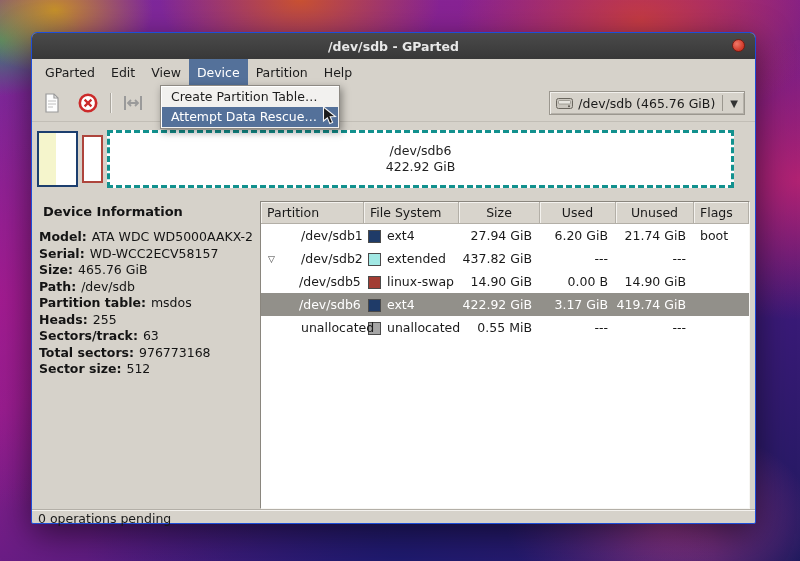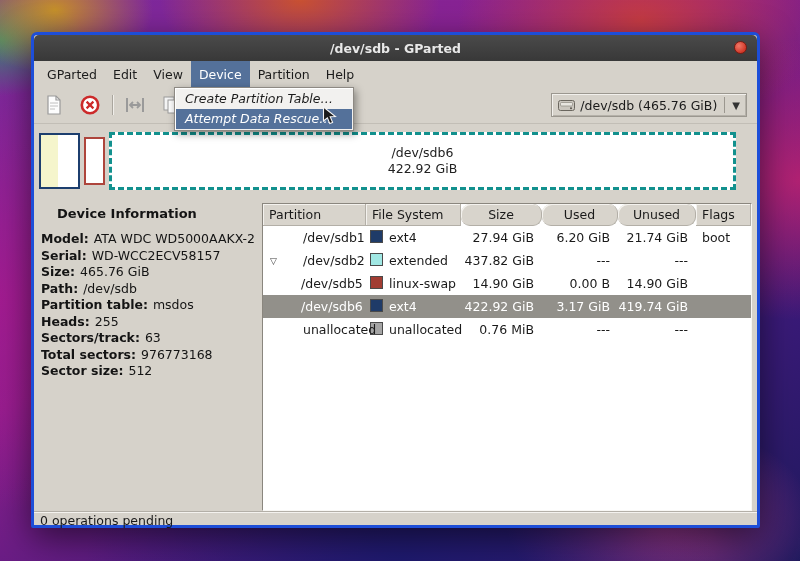--- a/index.html
+++ b/index.html
@@ -12,21 +12,21 @@
       radial-gradient(200px 120px at 300px 0px, rgba(224,96,16,.75), transparent 70%),
       radial-gradient(260px 160px at 640px 20px, rgba(216,68,42,.75), transparent 70%),
       radial-gradient(300px 200px at 800px 180px, rgba(224,37,107,.65), transparent 70%),
       radial-gradient(260px 300px at 0px 300px, rgba(176,24,144,.65), transparent 70%),
       radial-gradient(420px 240px at 400px 561px, rgba(26,26,110,.85), transparent 75%),
       radial-gradient(220px 140px at 660px 520px, rgba(224,72,152,.65), transparent 70%),
       linear-gradient(150deg, #7a2a9e, #8e1f8e 40%, #3a1a78 75%, #201a5e);
   }
   .window{
     position:absolute;left:31px;top:32px;width:723px;height:490px;
-    background:#d6d2ca;border:3px solid #1d4ed8;border-radius:6px 6px 2px 2px;
+    background:#d6d2ca;border:1px solid #1d4ed8;border-radius:6px 6px 2px 2px;
     box-shadow:0 10px 34px rgba(0,0,0,.55);
     display:flex;flex-direction:column;
   }
   
   .titlebar{
     height:26px;flex:none;position:relative;
     background:linear-gradient(#4a4a4a,#383838);
     border-radius:5px 5px 0 0;
     display:flex;align-items:center;justify-content:center;
   }
@@ -52,63 +52,62 @@
   .tsep{width:1px;height:20px;background:#aaa69e;box-shadow:1px 0 0 #f0eeea;flex:none;}
   .combo{
     margin-left:auto;margin-right:4px;height:24px;display:flex;align-items:center;gap:5px;
     padding:0 4px 0 6px;background:#d6d2ca;border:1px solid #9b978f;box-sizing:border-box;
     box-shadow:inset 1px 1px 0 #f2f0ec, inset -1px -1px 0 #b5b1a9;font-size:12.5px;color:#1a1a1a;
   }
   .combo-sep{width:1px;height:16px;background:#9b978f;margin:0 2px;}
   .combo-arrow{font-size:10px;color:#333;padding-right:2px;}
   
   .dropdown{
-    position:absolute;left:140px;top:52px;width:176px;z-index:50;
+    position:absolute;left:128px;top:52px;width:176px;z-index:50;
     background:#f2f1ef;border:1px solid #8d8983;padding:1px;
     box-shadow:inset 1px 1px 0 #fff, 2px 3px 8px rgba(0,0,0,.4);
-    font-style:italic;
   }
   .menu-item{height:20px;line-height:20px;padding:0 10px 0 9px;font-size:12.5px;color:#1c1c1c;white-space:nowrap;}
   .menu-item.highlighted{background:#54719a;color:#fff;}
   
   .visual-area{height:74px;flex:none;padding:7px 21px 7px 5px;box-sizing:border-box;}
   .vbar{height:60px;display:flex;align-items:center;gap:4px;}
   .vb-sdb1{
     width:41px;height:56px;flex:none;box-sizing:border-box;border:2px solid #1c3e6e;
     background:linear-gradient(90deg,#f5f5cc 0 45%,#fff 45%);
   }
   .vb-sdb5{width:21px;height:48px;flex:none;box-sizing:border-box;border:2px solid #ae453c;background:#fff;}
   .vb-sdb6{
     flex:1;height:58px;box-sizing:border-box;border:3px dashed #12918e;background:#fff;
     display:flex;flex-direction:column;align-items:center;justify-content:center;
     font-size:12.5px;color:#222;line-height:1.3;
   }
   
   .content{flex:1;display:flex;padding:5px 5px 0 5px;gap:3px;min-height:0;}
   .device-info{width:218px;flex:none;font-size:12.5px;color:#141414;padding:2px 0 0 2px;}
-  .info-title{font-weight:bold;font-size:13px;margin:1px 0 10px 16px;}
+  .info-title{font-weight:bold;font-size:13px;margin:1px 0 10px 4px;}
   .info-line{line-height:16.5px;white-space:nowrap;}
   .info-line b{margin-right:5px;}
   .group2{}
   .table-panel{
     flex:1;background:#fff;border:1px solid;border-color:#8a867e #f8f7f4 #f8f7f4 #8a867e;
     display:flex;flex-direction:column;overflow:hidden;
   }
   .thead,.trow{display:grid;grid-template-columns:103px 95px 81px 76px 78px 1fr;}
   .hcell{
     padding:3px 6px;background:#d8d4cc;border-right:1px solid #b3afa7;border-bottom:1px solid #b3afa7;
     box-shadow:inset 1px 1px 0 #f4f2ee;font-size:12.5px;color:#1a1a1a;white-space:nowrap;overflow:hidden;
   }
-  .hcell.center{text-align:center;border-radius:9px;}
+  .hcell.center{text-align:center;}
   .trow{height:23px;align-items:center;font-size:12.5px;color:#1a1a1a;}
   .trow.selected{background:#92908a;color:#fff;}
   .c-part{padding-left:40px;position:relative;white-space:nowrap;}
   .c-part.ind2{padding-left:38px;}
   .expander{position:absolute;left:7px;top:50%;transform:translateY(-50%);font-size:9px;color:#3a3a3a;}
-  .c-fs{display:flex;align-items:flex-start;gap:6px;padding-left:4px;white-space:nowrap;}
+  .c-fs{display:flex;align-items:flex-end;gap:6px;padding-left:4px;white-space:nowrap;}
   .swatch{width:13px;height:13px;flex:none;border:1px solid #4a4a4a;box-sizing:border-box;}
   .c-num{text-align:right;padding-right:8px;white-space:nowrap;}
   .c-flags{padding-left:6px;white-space:nowrap;}
   
   .statusbar{
     height:14px;flex:none;border-top:1px solid #b3afa7;box-shadow:inset 0 1px 0 #f4f2ee;
     font-size:12.5px;color:#1a1a1a;padding:1px 0 0 6px;box-sizing:border-box;
   }
   .cursor{position:absolute;left:322px;top:106px;z-index:100;}
 </style>
@@ -260,21 +259,21 @@
         <div class="c-num">419.74 GiB</div>
         <div class="c-flags"></div>
       </div>
 
       <div class="trow">
         <div class="c-part">unallocated</div>
         <div class="c-fs">
             <span class="swatch" style="background: rgb(165, 165, 165);"></span>
             <span>unallocated</span>
           </div>
-        <div class="c-num">0.76 MiB</div>
+        <div class="c-num">0.55 MiB</div>
         <div class="c-num">---</div>
         <div class="c-num">---</div>
         <div class="c-flags"></div>
       </div>
     </div>
   </div>
 
   <div class="statusbar">
     <span>0 operations pending</span>
   </div>

